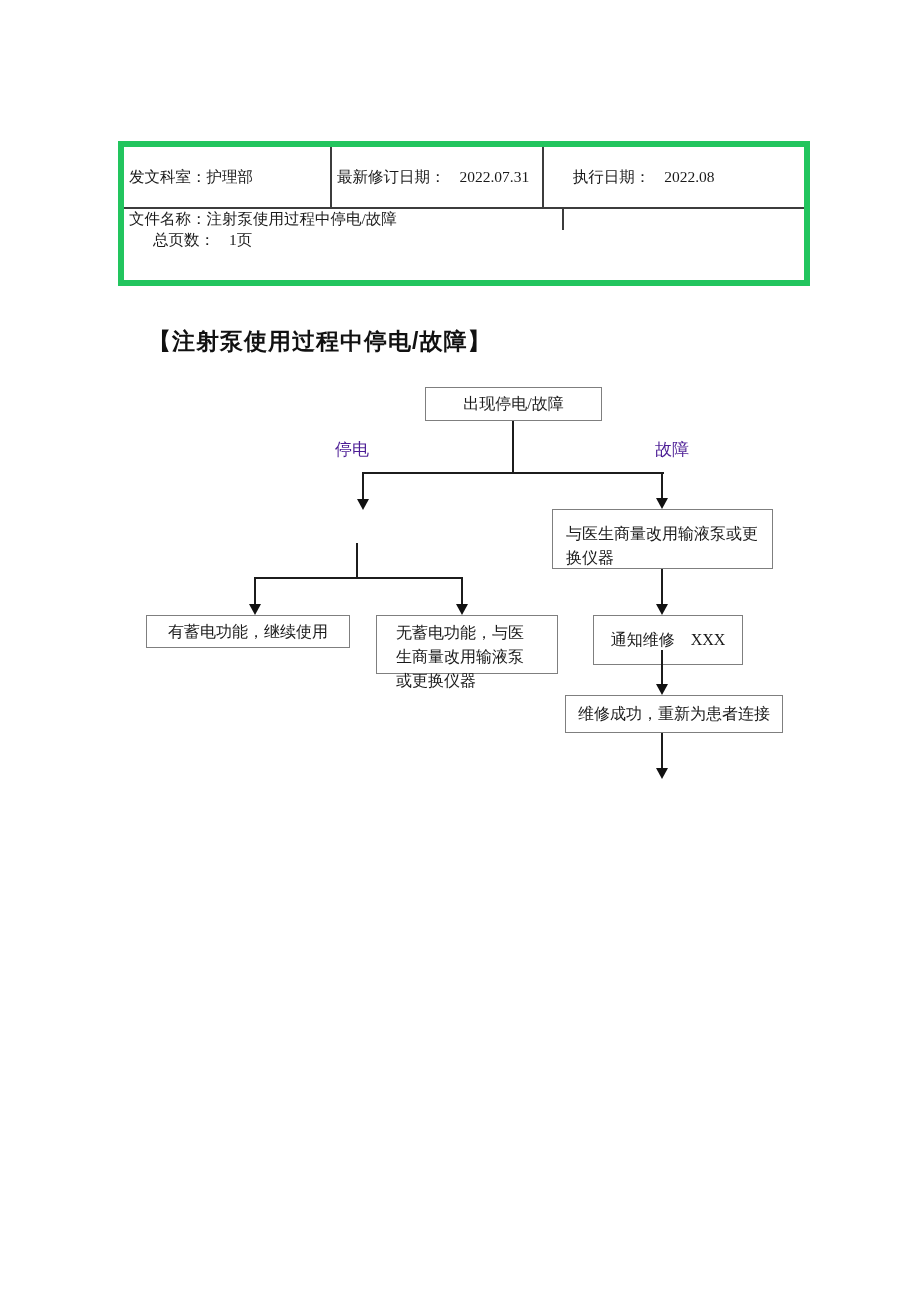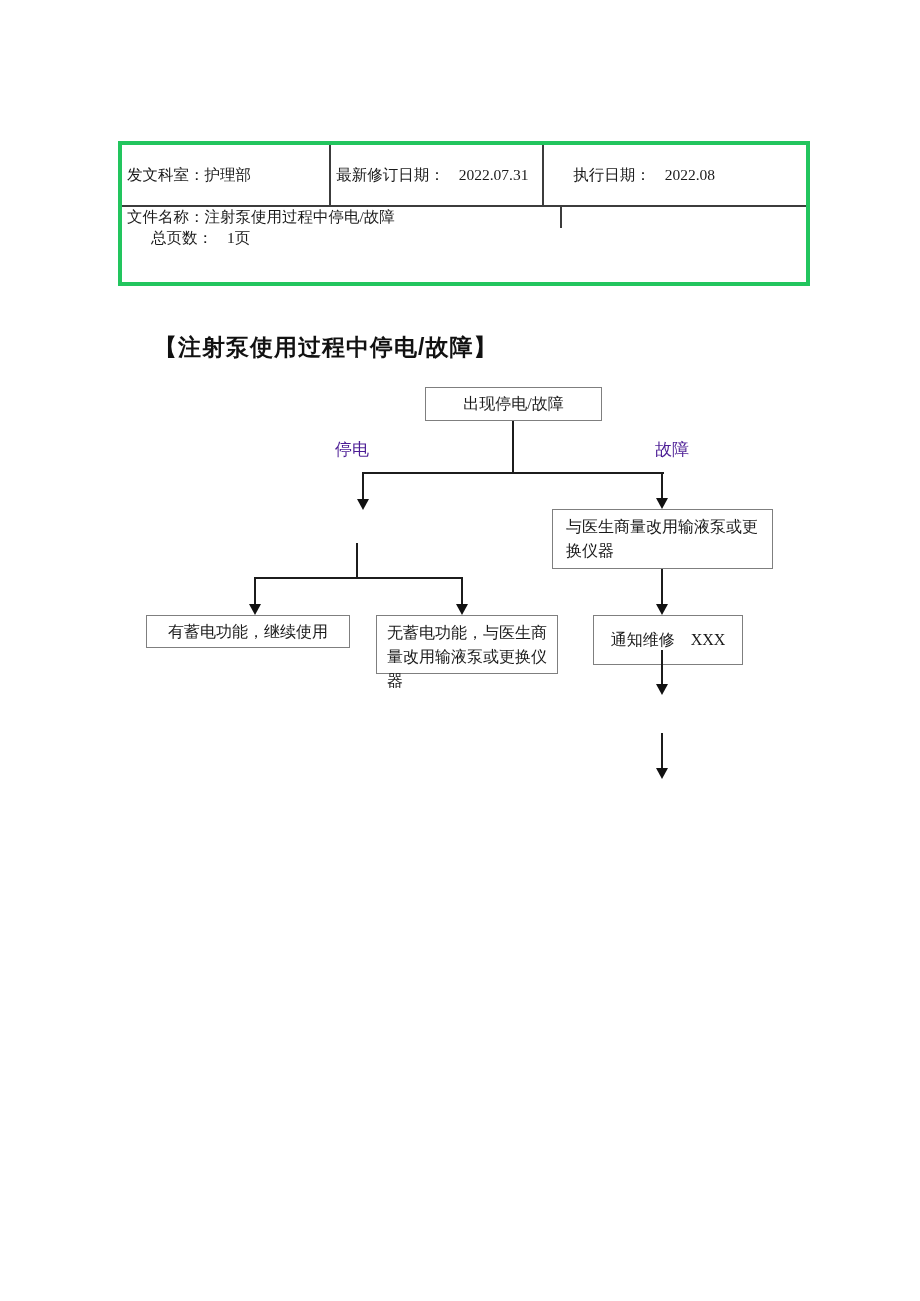--- a/index.html
+++ b/index.html
@@ -9,42 +9,42 @@
     background:#ffffff;
     font-family:"Liberation Serif", serif;
     color:#1a1a1a;
     overflow:hidden;
   }
 
   
   .doc-table{
     position:absolute;left:118px;top:141px;
     width:692px;height:145px;
-    border:4px solid #22c55e;
+    border:6px solid #22c55e;
     box-sizing:border-box;
     font-size:15.5px;
   }
   .t-row{display:flex;box-sizing:border-box;}
   .t-row1{height:62px;border-bottom:2px solid #3c3c3c;}
   .t-row2{height:79px;flex-direction:column;}
   .t-cell{
     display:flex;align-items:center;
     box-sizing:border-box;
     padding-left:5px;
     white-space:nowrap;overflow:hidden;
   }
   .t-cell .val{margin-left:14px;}
   .cw1{width:218px;border-right:2px solid #3c3c3c;}
   .cw2{width:222px;border-right:2px solid #3c3c3c;}
   .cw3{width:248px;margin-left:24px;}
   .cw12{width:440px;border-right:2px solid #3c3c3c;}
 
   
   .doc-heading{
-    position:absolute;left:136px;top:314px;margin:18px;
+    position:absolute;left:136px;top:314px;margin:12px;
     font-family:"Liberation Sans", sans-serif;
     font-size:23px;font-weight:bold;color:#111;
     letter-spacing:1px;white-space:nowrap;
   }
 
   
   .flowchart{position:absolute;left:0;top:0;width:920px;height:900px;}
   .fbox{
     position:absolute;
     box-sizing:border-box;
@@ -55,23 +55,23 @@
     text-align:center;
     color:#1a1a1a;
   }
   .fbox.multiline{
     justify-content:flex-start;text-align:left;
     align-items:flex-start;
     word-break:break-all;
   }
   .b-start{left:425px;top:387px;width:177px;height:34px;}
   .b-check{left:266px;top:510px;width:182px;height:33px;}
-  .b-consult{left:552px;top:509px;width:221px;height:60px;padding:5px 13px;}
+  .b-consult{left:552px;top:509px;width:221px;height:60px;padding:12px 13px;}
   .b-has{left:146px;top:615px;width:204px;height:33px;}
-  .b-no{left:376px;top:615px;width:182px;height:59px;padding:5px 10px;}
+  .b-no{left:376px;top:615px;width:182px;height:59px;padding:5px 19px;}
   .b-notify{left:593px;top:615px;width:150px;height:50px;}
   .b-repair{left:565px;top:695px;width:218px;height:38px;}
   .b-record{left:578px;top:779px;width:165px;height:37px;}
 
   .branch-label{
     position:absolute;
     font-size:17px;color:#4c1d95;white-space:nowrap;
   }
   .lbl-left{left:335px;top:438px;}
   .lbl-right{left:655px;top:438px;}
@@ -135,20 +135,21 @@
 
   <h1 class="doc-heading">【注射泵使用过程中停电/故障】</h1>
 
   <div class="flowchart">
 
     <div class="fbox b-start">出现停电/故障</div>
     <div class="fbox b-consult multiline">与医生商量改用输液泵或更换仪器</div>
     <div class="fbox b-has">有蓄电功能，继续使用</div>
     <div class="fbox b-no multiline">无蓄电功能，与医生商量改用输液泵或更换仪器</div>
     <div class="fbox b-notify">通知维修　XXX</div>
+    <div class="fbox b-repair">维修成功，重新为患者连接</div>
 
     <div class="branch-label lbl-left">停电</div>
     <div class="branch-label lbl-right">故障</div>
 
     <div class="line l-stem-top"></div>
     <div class="line l-branch-top"></div>
     <div class="line l-drop-stop"></div>
     <div class="line l-drop-fault"></div>
     <div class="line l-stem-check"></div>
     <div class="line l-branch-chk"></div>

